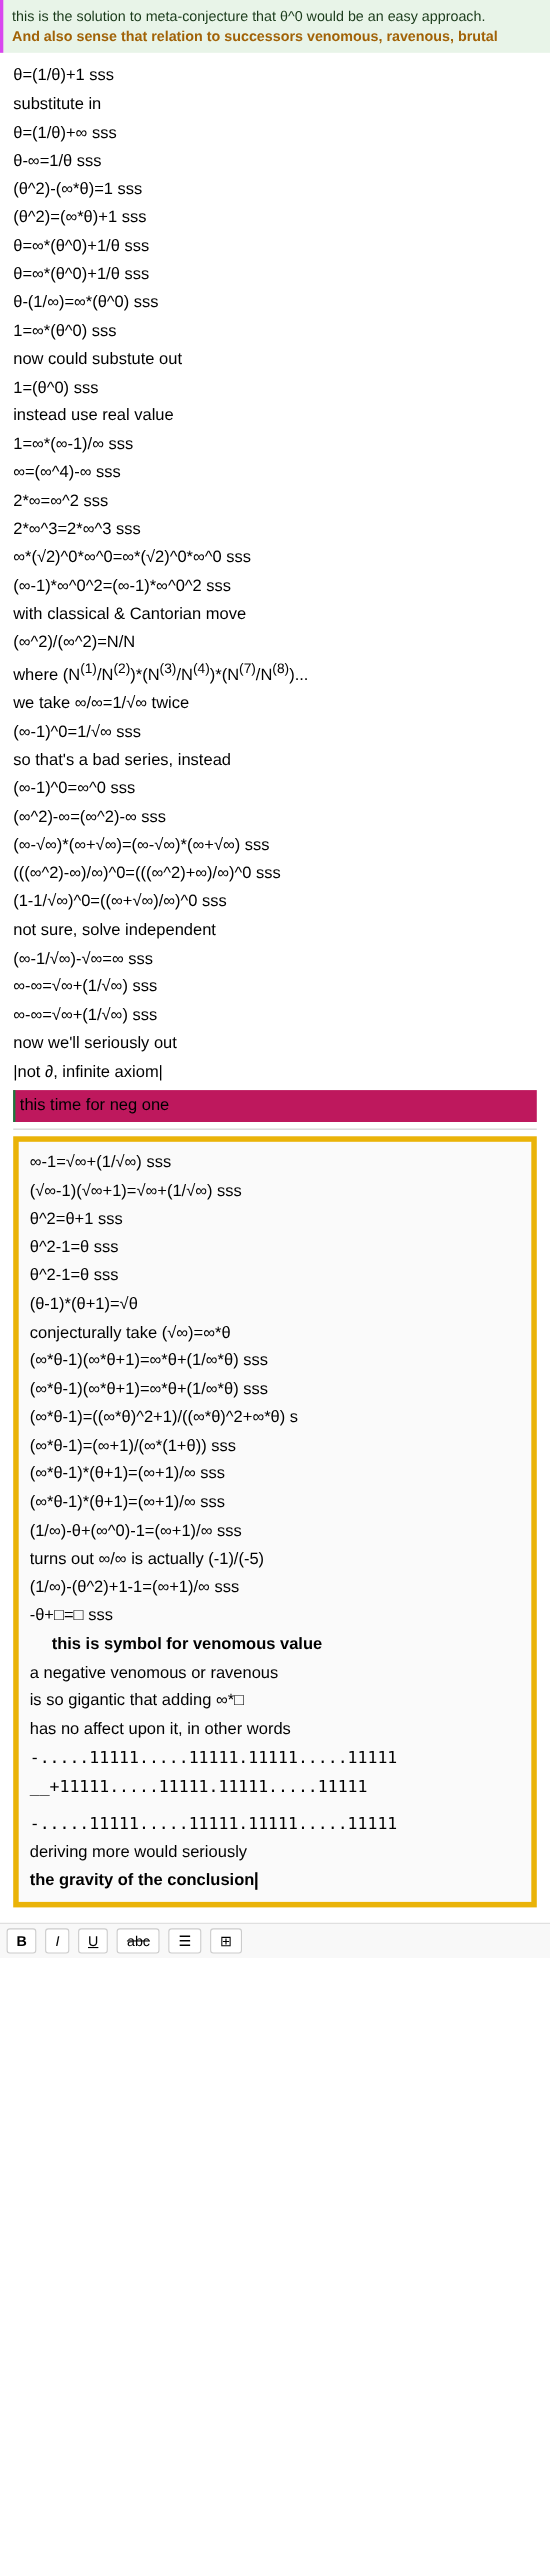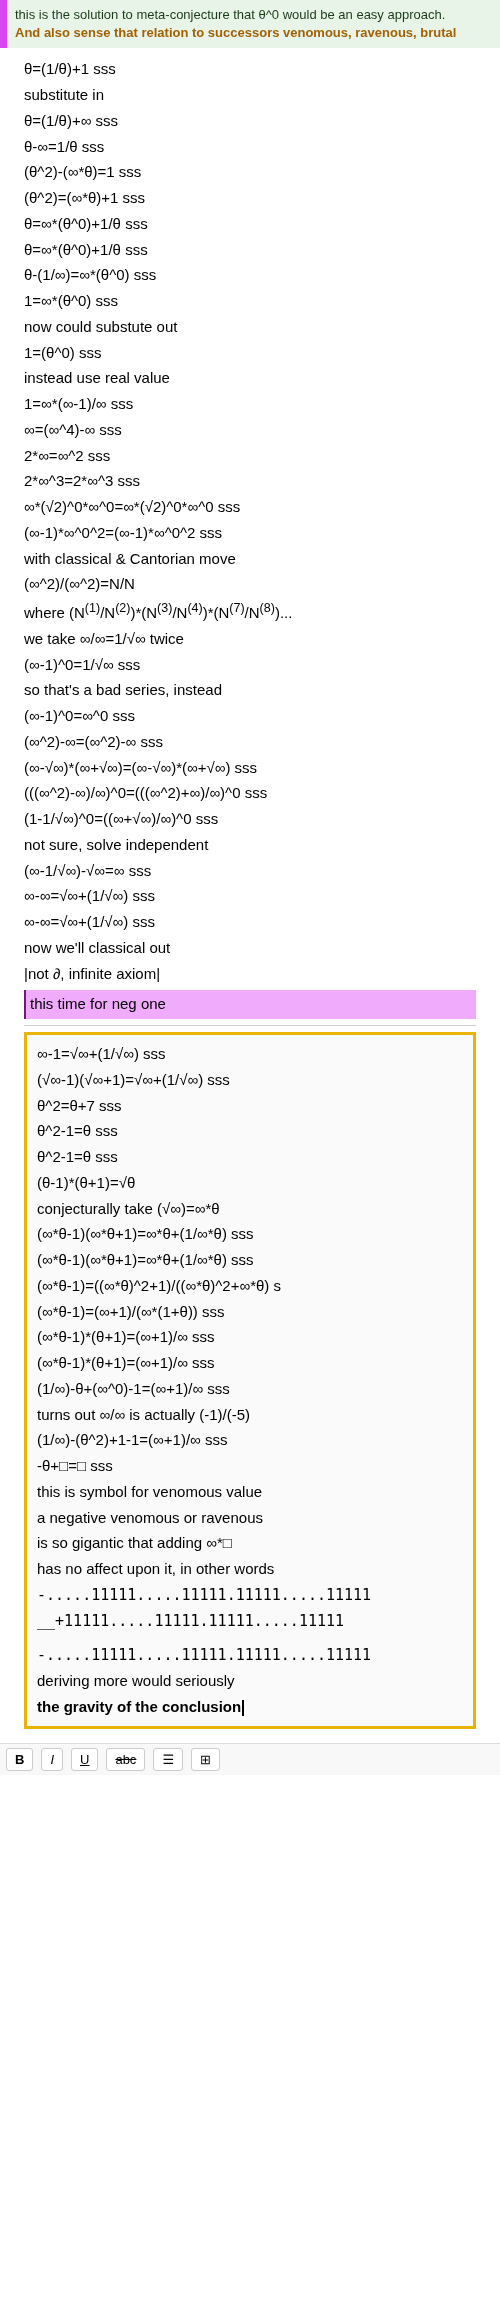--- a/index.html
+++ b/index.html
@@ -9,41 +9,41 @@
     }
     body {
       width: 500px;
       background: #fff;
       font-family: Arial, sans-serif;
       font-size: 15px;
       color: #000;
     }
     .top-banner {
       background: #e8f4e8;
-      border-left: 7px solid #d946ef;
+      border-left: 3px solid #d946ef;
       padding: 6px 8px;
       font-size: 13px;
       line-height: 1.4;
       color: #1a3a1a;
     }
     .top-banner .bold-line {
       font-weight: bold;
       color: #a16207;
     }
     .main-content {
-      padding: 8px 24px;
+      padding: 8px 12px;
       line-height: 1.65;
     }
     .divider {
       border: none;
       border-top: 1px solid #ccc;
       margin: 6px 0;
     }
     .highlight-box {
-      border: 3px solid #eab308;
+      border: 5px solid #eab308;
       background: #fafafa;
       padding: 6px 10px;
       margin: 6px 0;
     }
     p {
       margin: 1px 0;
     }
     .small-gap {
       height: 8px;
     }
@@ -114,46 +114,46 @@
     <p>so that's a bad series, instead</p>
     <p>(∞-1)^0=∞^0 sss</p>
     <p>(∞^2)-∞=(∞^2)-∞ sss</p>
     <p>(∞-√∞)*(∞+√∞)=(∞-√∞)*(∞+√∞) sss</p>
     <p>(((∞^2)-∞)/∞)^0=(((∞^2)+∞)/∞)^0 sss</p>
     <p>(1-1/√∞)^0=((∞+√∞)/∞)^0 sss</p>
     <p>not sure, solve independent</p>
     <p>(∞-1/√∞)-√∞=∞ sss</p>
     <p>∞-∞=√∞+(1/√∞) sss</p>
     <p>∞-∞=√∞+(1/√∞) sss</p>
-    <p>now we'll classical out</p>
+    <p>now we'll seriously out</p>
     <p>|not ∂, infinite axiom|</p>
-    <p style="background:#f0abfc; padding:2px 4px; margin:4px 0; border-left:2px solid #701a75;">this time for neg one</p>
+    <p style="background:#be185d; padding:2px 4px; margin:4px 0; border-left:2px solid #15803d;">this time for neg one</p>
   </div>
 
   <hr class="divider">
 
   <div class="highlight-box">
     <p>∞-1=√∞+(1/√∞) sss</p>
     <p>(√∞-1)(√∞+1)=√∞+(1/√∞) sss</p>
-    <p>θ^2=θ+7 sss</p>
+    <p>θ^2=θ+1 sss</p>
     <p>θ^2-1=θ sss</p>
     <p>θ^2-1=θ sss</p>
     <p>(θ-1)*(θ+1)=√θ</p>
     <p>conjecturally take (√∞)=∞*θ</p>
     <p>(∞*θ-1)(∞*θ+1)=∞*θ+(1/∞*θ) sss</p>
     <p>(∞*θ-1)(∞*θ+1)=∞*θ+(1/∞*θ) sss</p>
     <p>(∞*θ-1)=((∞*θ)^2+1)/((∞*θ)^2+∞*θ) s</p>
     <p>(∞*θ-1)=(∞+1)/(∞*(1+θ)) sss</p>
     <p>(∞*θ-1)*(θ+1)=(∞+1)/∞ sss</p>
     <p>(∞*θ-1)*(θ+1)=(∞+1)/∞ sss</p>
     <p>(1/∞)-θ+(∞^0)-1=(∞+1)/∞ sss</p>
     <p>turns out ∞/∞ is actually (-1)/(-5)</p>
     <p>(1/∞)-(θ^2)+1-1=(∞+1)/∞ sss</p>
     <p>-θ+□=□ sss</p>
-    <p style="font-weight:normal;">this is symbol for venomous value</p>
+    <p style="font-weight:bold;margin-left:20px;">this is symbol for venomous value</p>
     <p>a negative venomous or ravenous</p>
     <p>is so gigantic that adding ∞*□</p>
     <p>has no affect upon it, in other words</p>
     <p style="font-family:monospace;">-.....11111.....11111.11111.....11111</p>
     <p style="font-family:monospace;">__+11111.....11111.11111.....11111</p>
     <div class="small-gap"></div>
     <p style="font-family:monospace;">-.....11111.....11111.11111.....11111</p>
     <p>deriving more would seriously</p>
     <p class="cursor-line">the gravity of the conclusion<span class="cursor"></span></p>
   </div>

